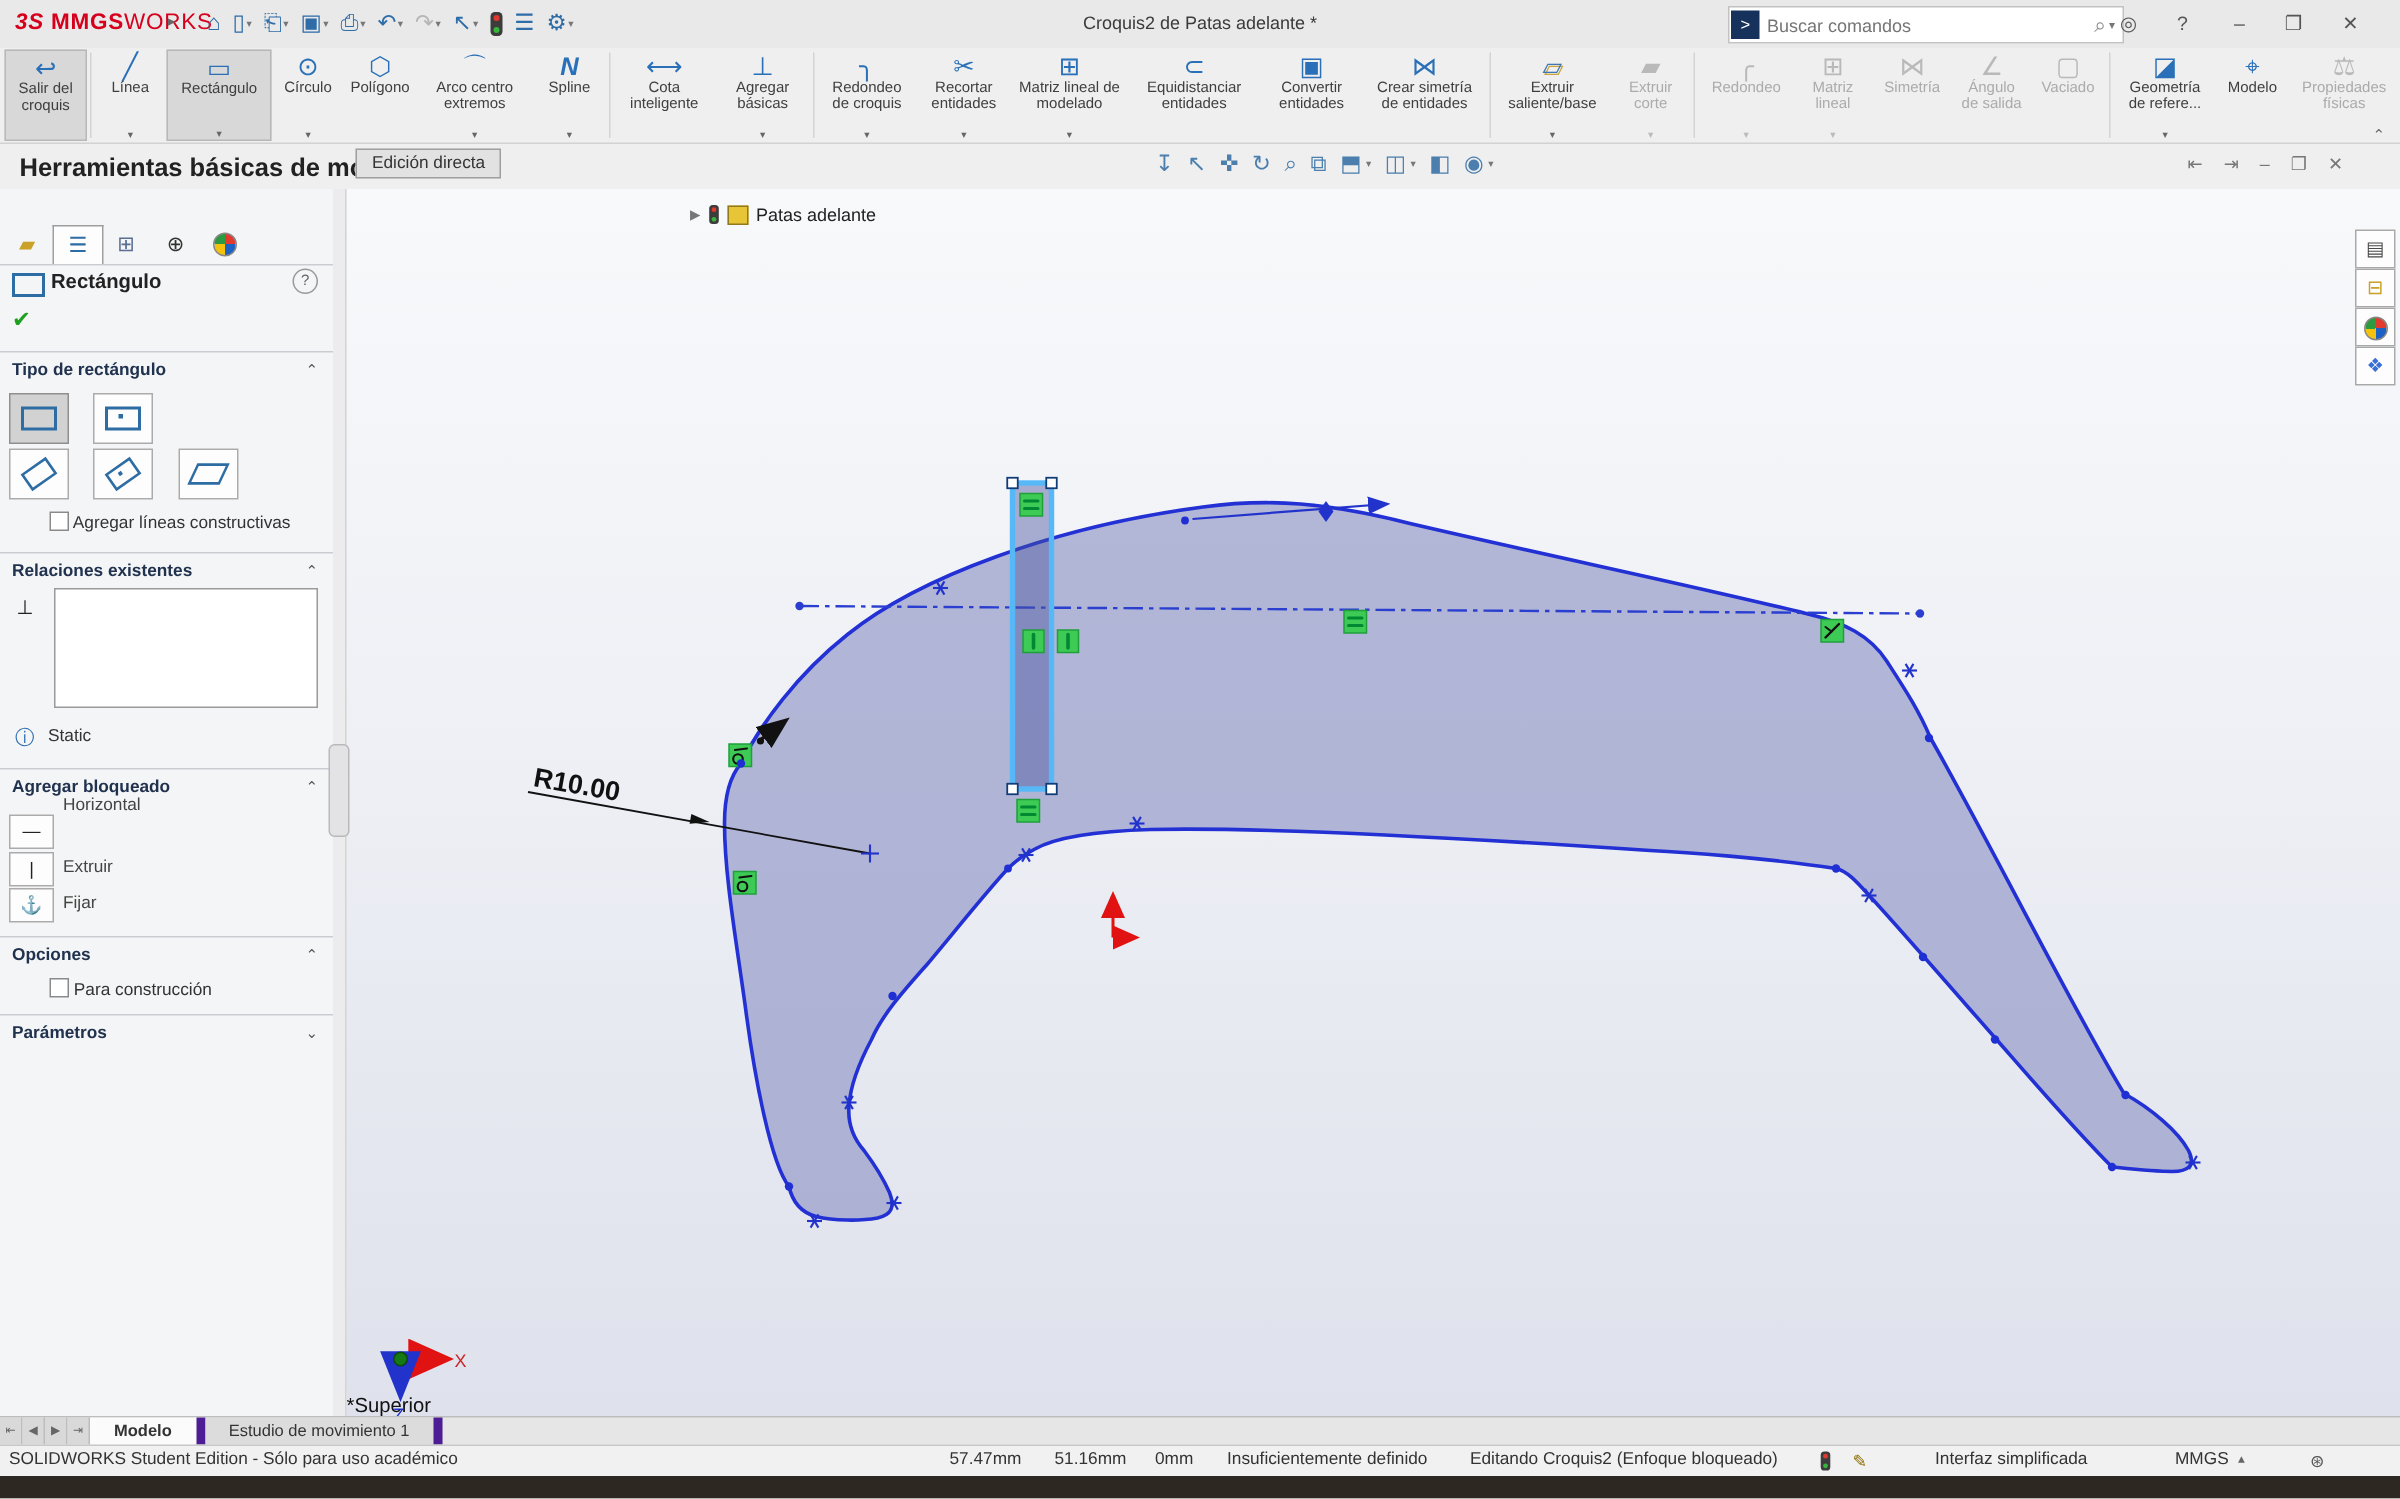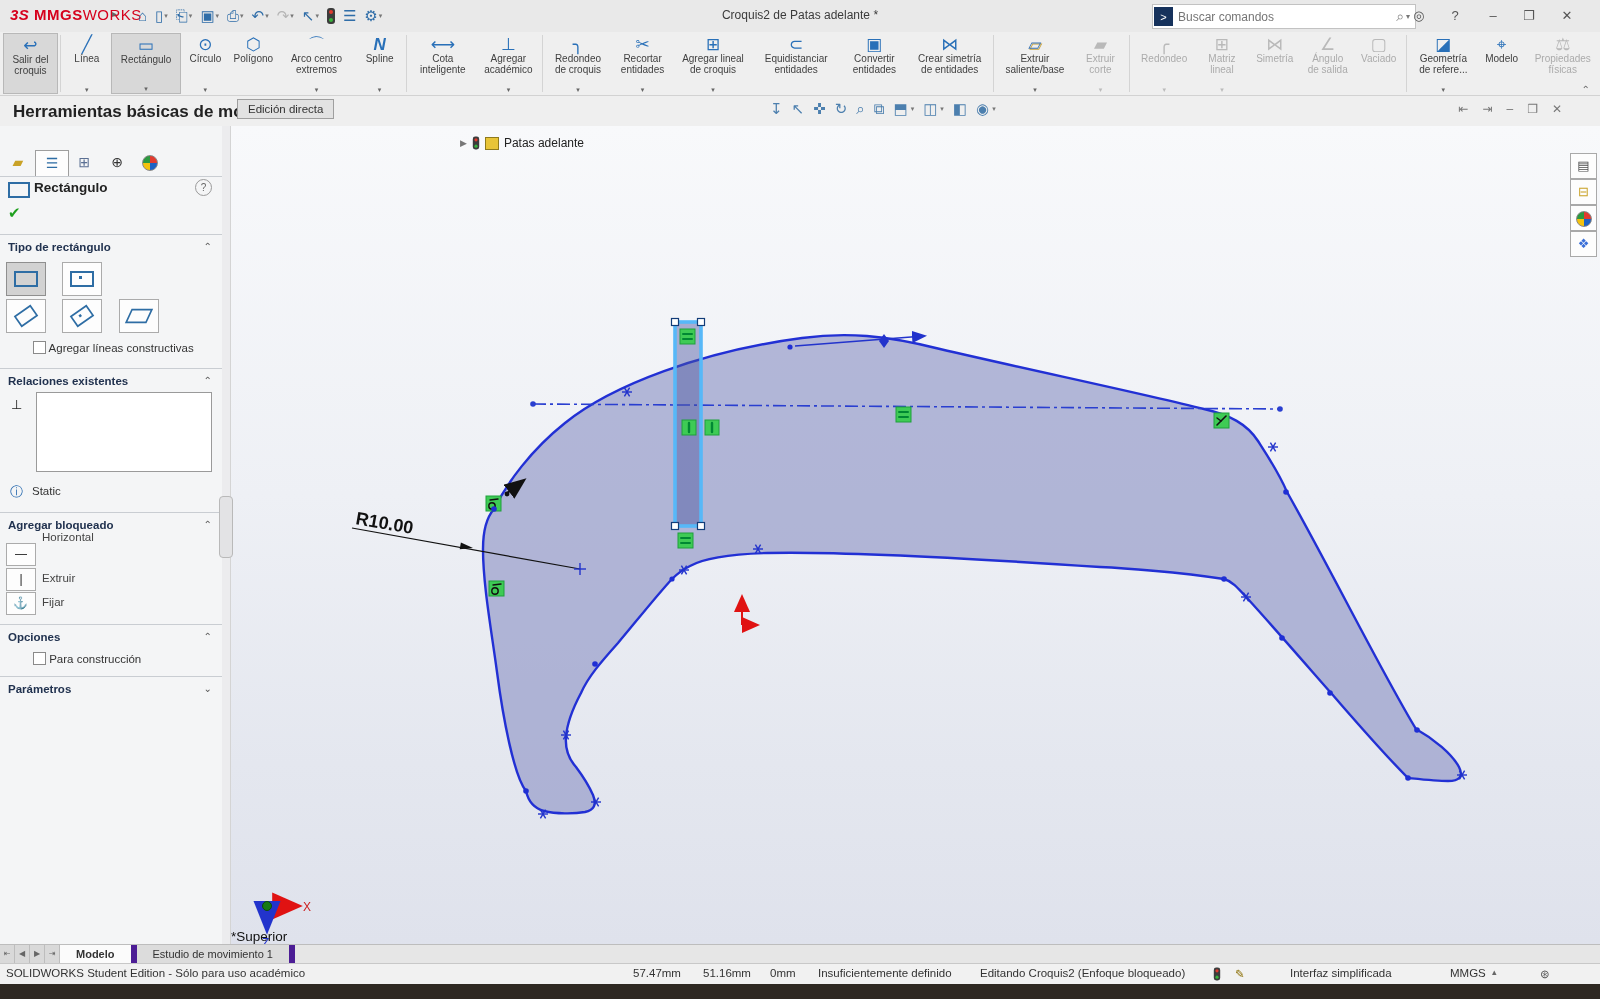--- a/index.html
+++ b/index.html
@@ -186,37 +186,37 @@
       <span class="rlabel">Spline</span>
       <span class="rcaret">▾</span>
     </div>
   <div class="rsep"></div>
   <div class="rbtn" style="width:62px">
       <span class="ricon">⟷</span>
       <span class="rlabel">Cota inteligente</span>
     </div>
   <div class="rbtn" style="width:56px">
       <span class="ricon">⊥</span>
-      <span class="rlabel">Agregar académico</span>
+      <span class="rlabel">Agregar básicas</span>
       <span class="rcaret">▾</span>
     </div>
   <div class="rsep"></div>
   <div class="rbtn" style="width:60px">
       <span class="ricon">╮</span>
       <span class="rlabel">Redondeo de croquis</span>
       <span class="rcaret">▾</span>
     </div>
   <div class="rbtn" style="width:56px">
       <span class="ricon">✂</span>
       <span class="rlabel">Recortar entidades</span>
       <span class="rcaret">▾</span>
     </div>
   <div class="rbtn" style="width:72px">
       <span class="ricon">⊞</span>
-      <span class="rlabel">Agregar lineal de croquis</span>
+      <span class="rlabel">Matriz lineal de modelado</span>
       <span class="rcaret">▾</span>
     </div>
   <div class="rbtn" style="width:82px">
       <span class="ricon">⊂</span>
       <span class="rlabel">Equidistanciar entidades</span>
     </div>
   <div class="rbtn" style="width:62px">
       <span class="ricon">▣</span>
       <span class="rlabel">Convertir entidades</span>
     </div>

